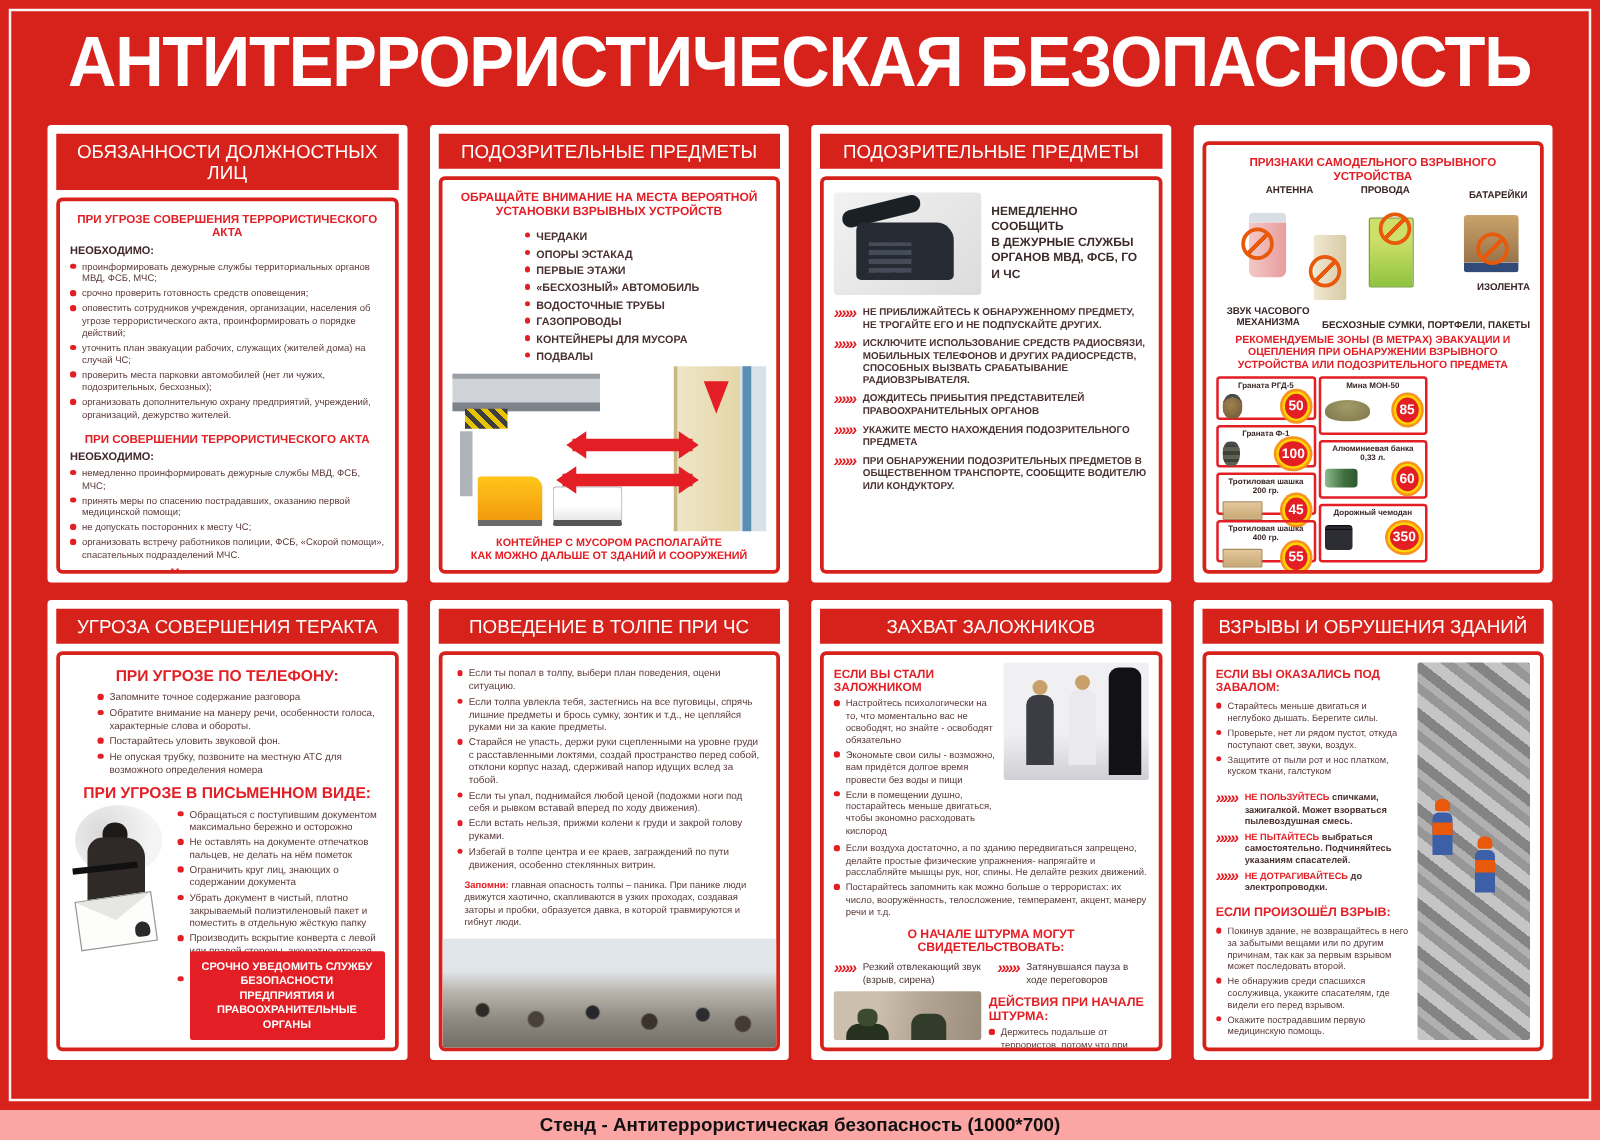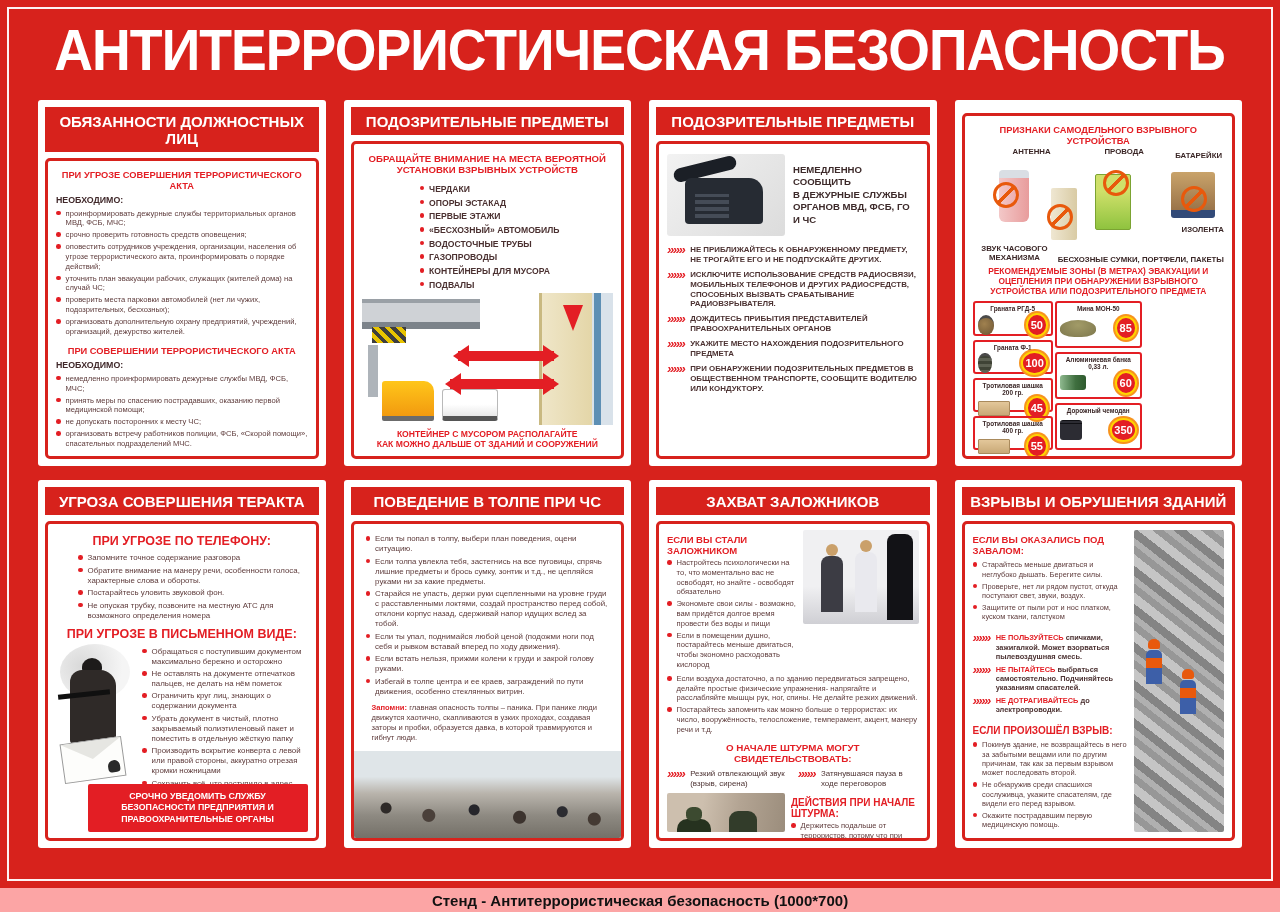--- a/index.html
+++ b/index.html
@@ -8,21 +8,21 @@
 
   .poster { position:relative; width:1280px; height:888px; background:#d7221c; overflow:hidden; }
   .pin-frame { position:absolute; inset:7px; border:2px solid rgba(255,255,255,.95); pointer-events:none; z-index:5; }
 
   .main-title { height:100px; display:flex; align-items:center; justify-content:center; }
   .main-title span { color:#fff; font-weight:bold; font-size:57px; letter-spacing:-1px; transform:scaleX(.94); white-space:nowrap; }
 
   .grid { display:grid; grid-template-columns:repeat(4,1fr); grid-template-rows:366px 368px; gap:14px 18px; padding:0 38px; }
 
   .panel { background:#fff; border-radius:3px; padding:7px; display:flex; flex-direction:column; min-width:0; }
-  .panel-head { background:#d7221c; color:#fff; font-weight:bold; text-align:center; font-size:15px; padding:6px 2px 5px; flex:none; }
+  .panel-head { background:#d7221c; color:#fff; font-weight:normal; text-align:center; font-size:15px; padding:6px 2px 5px; flex:none; }
   .panel-body { border:3px solid #d7221c; border-radius:5px; margin-top:6px; flex:1; padding:6px 8px; overflow:hidden; position:relative; display:flex; flex-direction:column; min-height:0; }
 
   .sec-title { color:#e31e24; font-weight:bold; text-align:center; font-size:9.3px; margin:3px 0 2px; line-height:1.15; }
   .sec-title-lg { color:#e31e24; font-weight:bold; text-align:center; font-size:12.5px; margin:4px 0 3px; }
   .sec-title-left { color:#e31e24; font-weight:bold; font-size:9.5px; margin:4px 0 2px; }
   .subhead { font-weight:bold; color:#40282a; font-size:8.8px; margin:2px 0 1px; }
 
   .li { display:flex; gap:5px; font-size:7.6px; line-height:1.27; color:#5d3a3a; margin:2.4px 0; }
   .li .dot { width:4.6px; height:4.6px; border-radius:50%; background:#e31e24; flex:none; margin-top:2px; }
   .li.place { font-size:8.6px; font-weight:bold; color:#4a3030; margin:2.8px 0; }
@@ -59,21 +59,21 @@
   .ph-body { position:absolute; left:18px; top:24px; width:78px; height:46px; background:#262b33; border-radius:6px 14px 4px 4px; }
   .ph-keys { position:absolute; left:28px; top:40px; width:34px; height:24px; background:repeating-linear-gradient(0deg,#49505c 0 4px,#262b33 4px 7px), repeating-linear-gradient(90deg,#49505c 0 7px,#262b33 7px 11px); opacity:.9; }
   .ph-handset { position:absolute; left:6px; top:8px; width:64px; height:14px; background:#1b1f26; border-radius:8px; transform:rotate(-14deg); }
   .report { font-weight:bold; color:#3d2a2a; font-size:9.6px; line-height:1.3; white-space:pre-line; }
   .chev-list { margin-top:2px; }
 
   
   .signs { position:relative; height:116px; flex:none; font-weight:bold; color:#3a2626; }
   .slabel { position:absolute; font-size:7.8px; line-height:1.1; }
   .lb-antenna { top:0; left:40px; }
-  .lb-wires { top:0; left:132px; }
+  .lb-wires { top:0; left:116px; }
   .lb-batteries { top:4px; right:2px; }
   .lb-clock { bottom:2px; left:0; width:84px; text-align:center; }
   .lb-tape { bottom:30px; right:0; }
   .lb-bags { bottom:0; right:0; text-align:left; }
   .it { position:absolute; }
   .it-jar { left:26px; top:22px; width:30px; height:52px; background:linear-gradient(90deg,#f3c8c8,#e89c9c); border-radius:4px 4px 6px 6px; border-top:8px solid #d9dee4; }
   .it-bag { left:78px; top:40px; width:26px; height:52px; background:linear-gradient(90deg,#efe7d2,#d9cba4); border-radius:2px; }
   .it-box { left:122px; top:26px; width:36px; height:56px; background:linear-gradient(180deg,#cfe06a 30%,#8fc33f); border:1px solid #7ba332; border-radius:2px; }
   .it-bat { left:198px; top:24px; width:44px; height:46px; background:linear-gradient(180deg,#c9a36a,#9a744a); border-radius:3px; border-bottom:8px solid #324a78; }
   .noring { position:absolute; width:26px; height:26px; border:3.5px solid #e8590c; border-radius:50%; background:linear-gradient(135deg,transparent 44%,#e8590c 44% 56%,transparent 56%); }
@@ -100,21 +100,21 @@
   .written-wrap { display:flex; gap:4px; flex:1; min-height:0; }
   .terror-pic { width:82px; flex:none; position:relative; }
   .tp-smoke { position:absolute; left:4px; top:0; width:70px; height:56px; background:radial-gradient(circle at 30% 40%,#d9d9d9,#f5f5f5 70%); border-radius:50%; }
   .tp-man { position:absolute; left:14px; top:26px; width:46px; height:74px; background:#2f2a28; border-radius:12px 16px 4px 4px; }
   .tp-head { position:absolute; left:26px; top:14px; width:20px; height:18px; background:#1d1b1a; border-radius:50% 50% 40% 40%; }
   .tp-rifle { position:absolute; left:2px; top:48px; width:52px; height:5px; background:#101010; transform:rotate(-6deg); }
   .tp-env { position:absolute; left:6px; bottom:0; width:62px; height:40px; background:#fdfdfb; border:1.5px solid #9a9a9a; transform:rotate(-8deg); }
   .tp-env:before { content:""; position:absolute; left:0; top:0; border-left:30px solid transparent; border-right:30px solid transparent; border-top:18px solid #e6e6e2; }
   .tp-skull { position:absolute; right:4px; bottom:4px; width:12px; height:12px; background:#2a2a2a; border-radius:50% 50% 30% 30%; }
   .written-list { flex:1; min-width:0; }
-  .notice { background:#e31e24; color:#fff; font-weight:bold; font-size:8.8px; line-height:1.3; text-align:center; padding:7px 8px; border-radius:2px; width:220px; margin:4px 0 0 auto; flex:none; }
+  .notice { background:#e31e24; color:#fff; font-weight:bold; font-size:8.8px; line-height:1.3; text-align:center; padding:7px 8px; border-radius:2px; width:156px; margin:4px 0 0 auto; flex:none; }
 
   
   .note { font-size:7.6px; line-height:1.3; color:#5d3a3a; margin:4px 0 2px 10px; }
   .note .nlead { color:#e31e24; font-weight:bold; }
   .photo-crowd { flex:1; min-height:92px; margin:6px -8px -6px; background:
       radial-gradient(circle at 12% 62%, #2e2a28 5px, transparent 6px),
       radial-gradient(circle at 28% 70%, #4a403a 6px, transparent 7px),
       radial-gradient(circle at 45% 64%, #26262b 5px, transparent 6px),
       radial-gradient(circle at 62% 72%, #3c332e 6px, transparent 7px),
       radial-gradient(circle at 78% 66%, #2b2b30 5px, transparent 6px),

